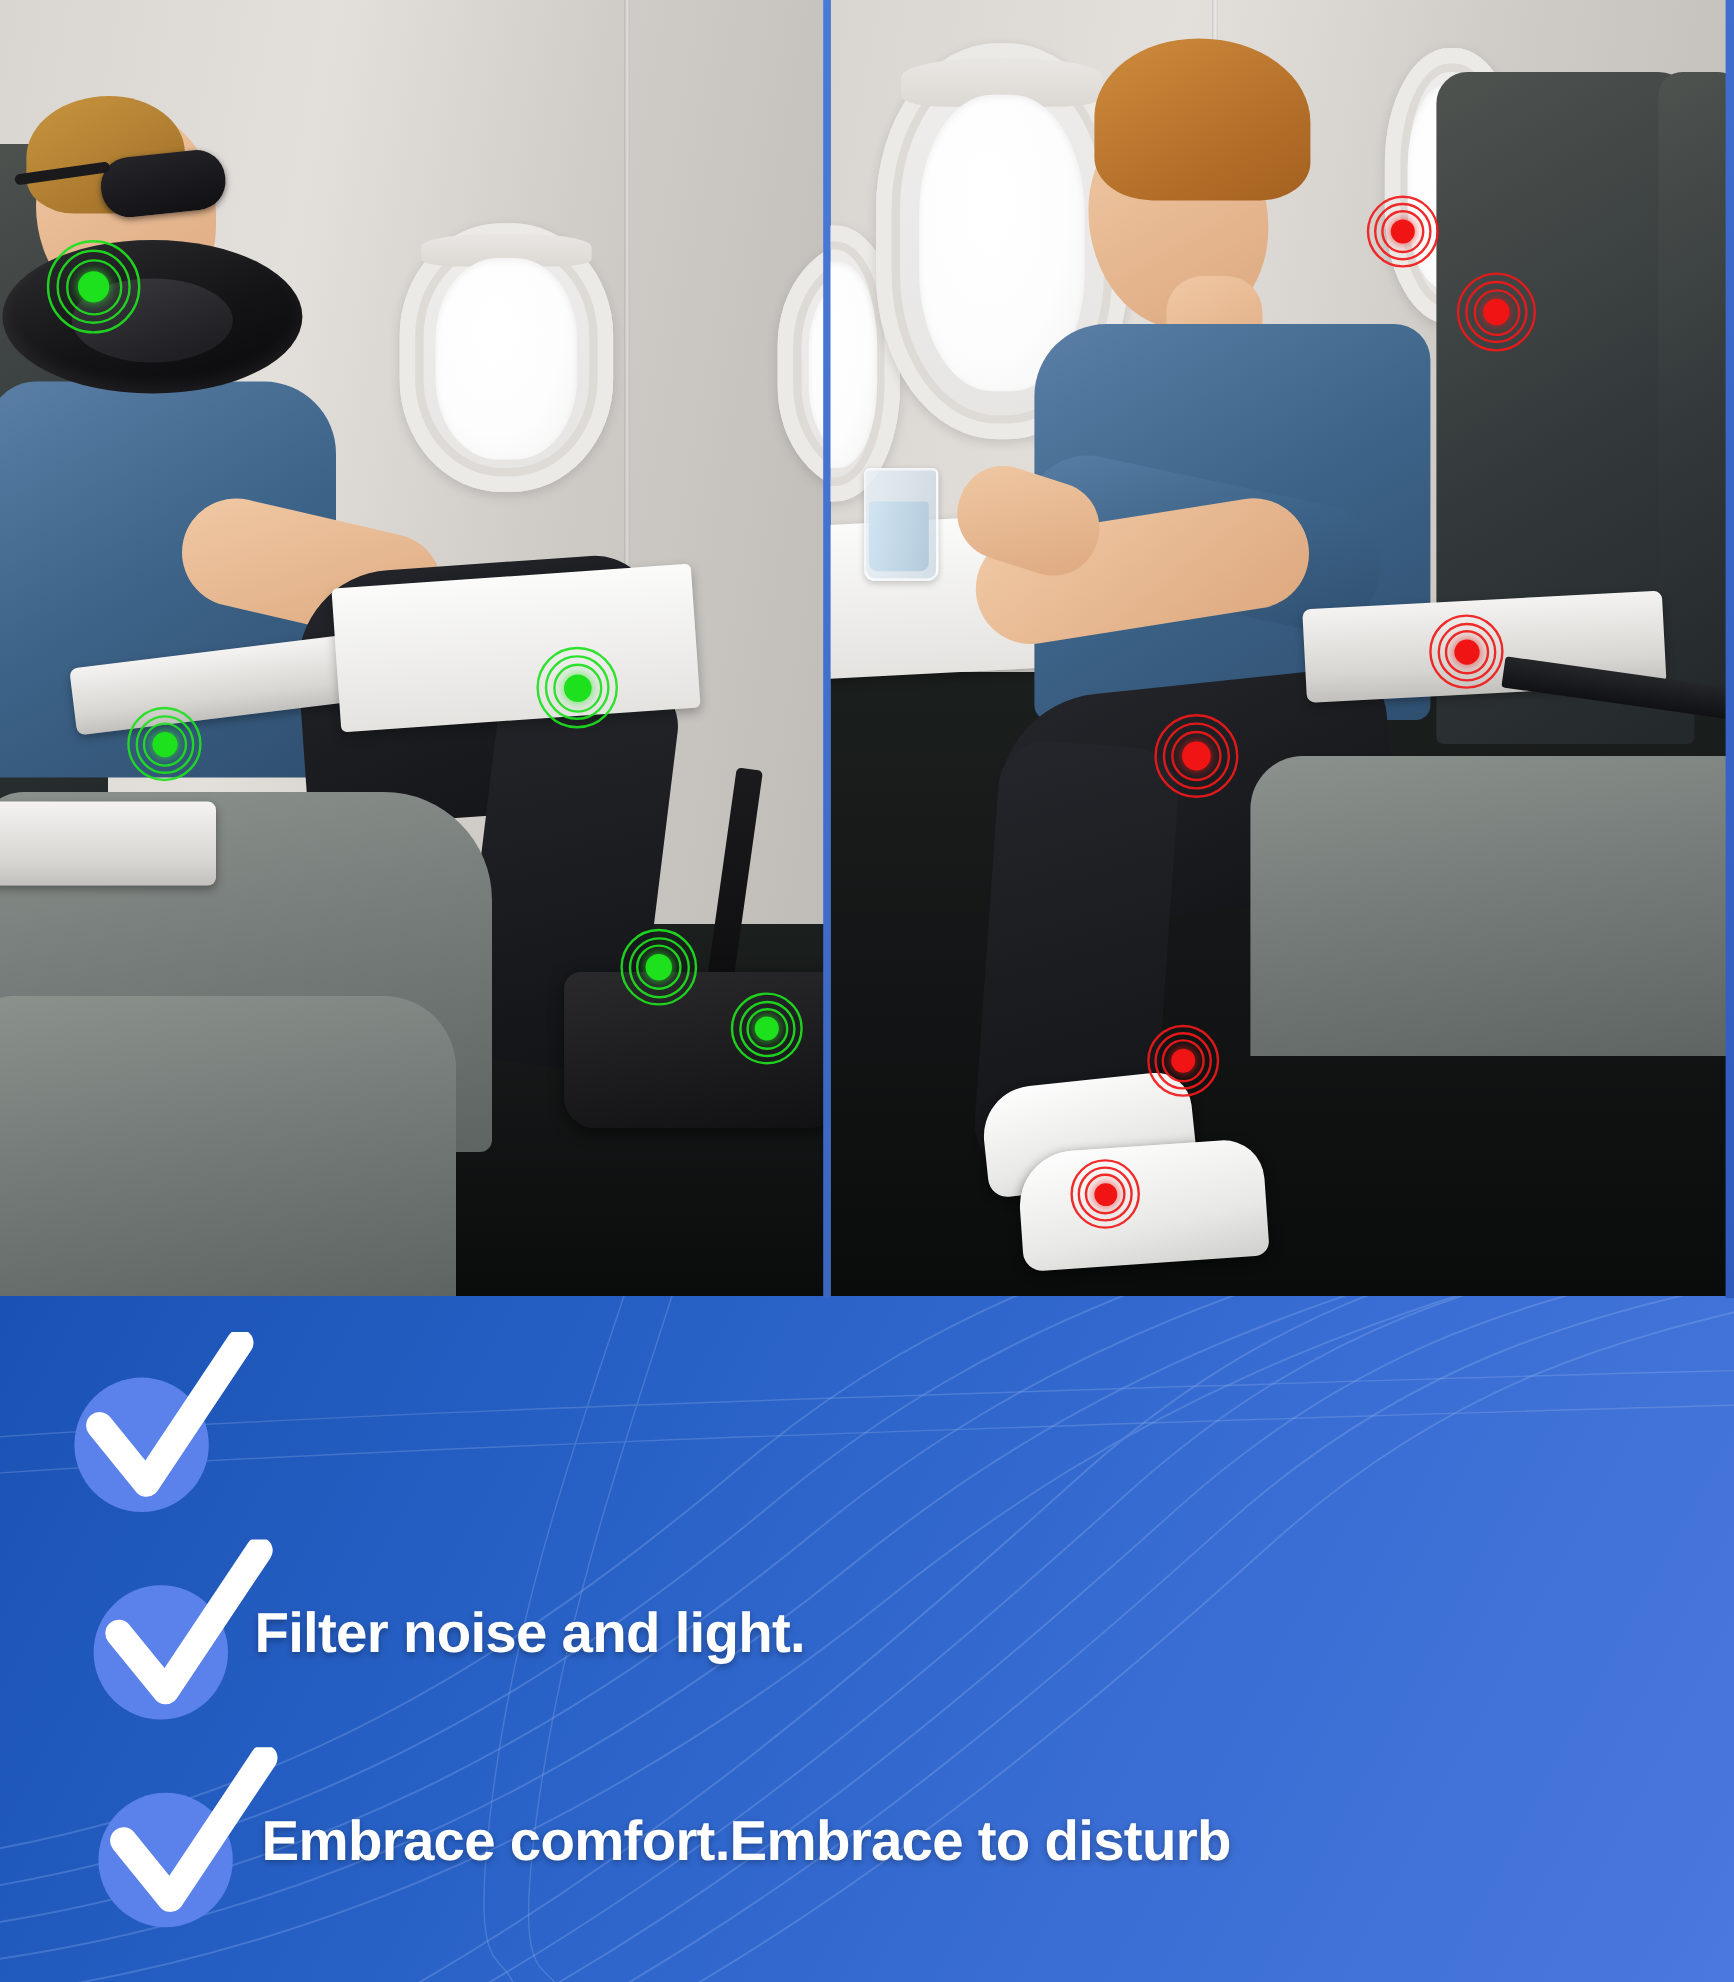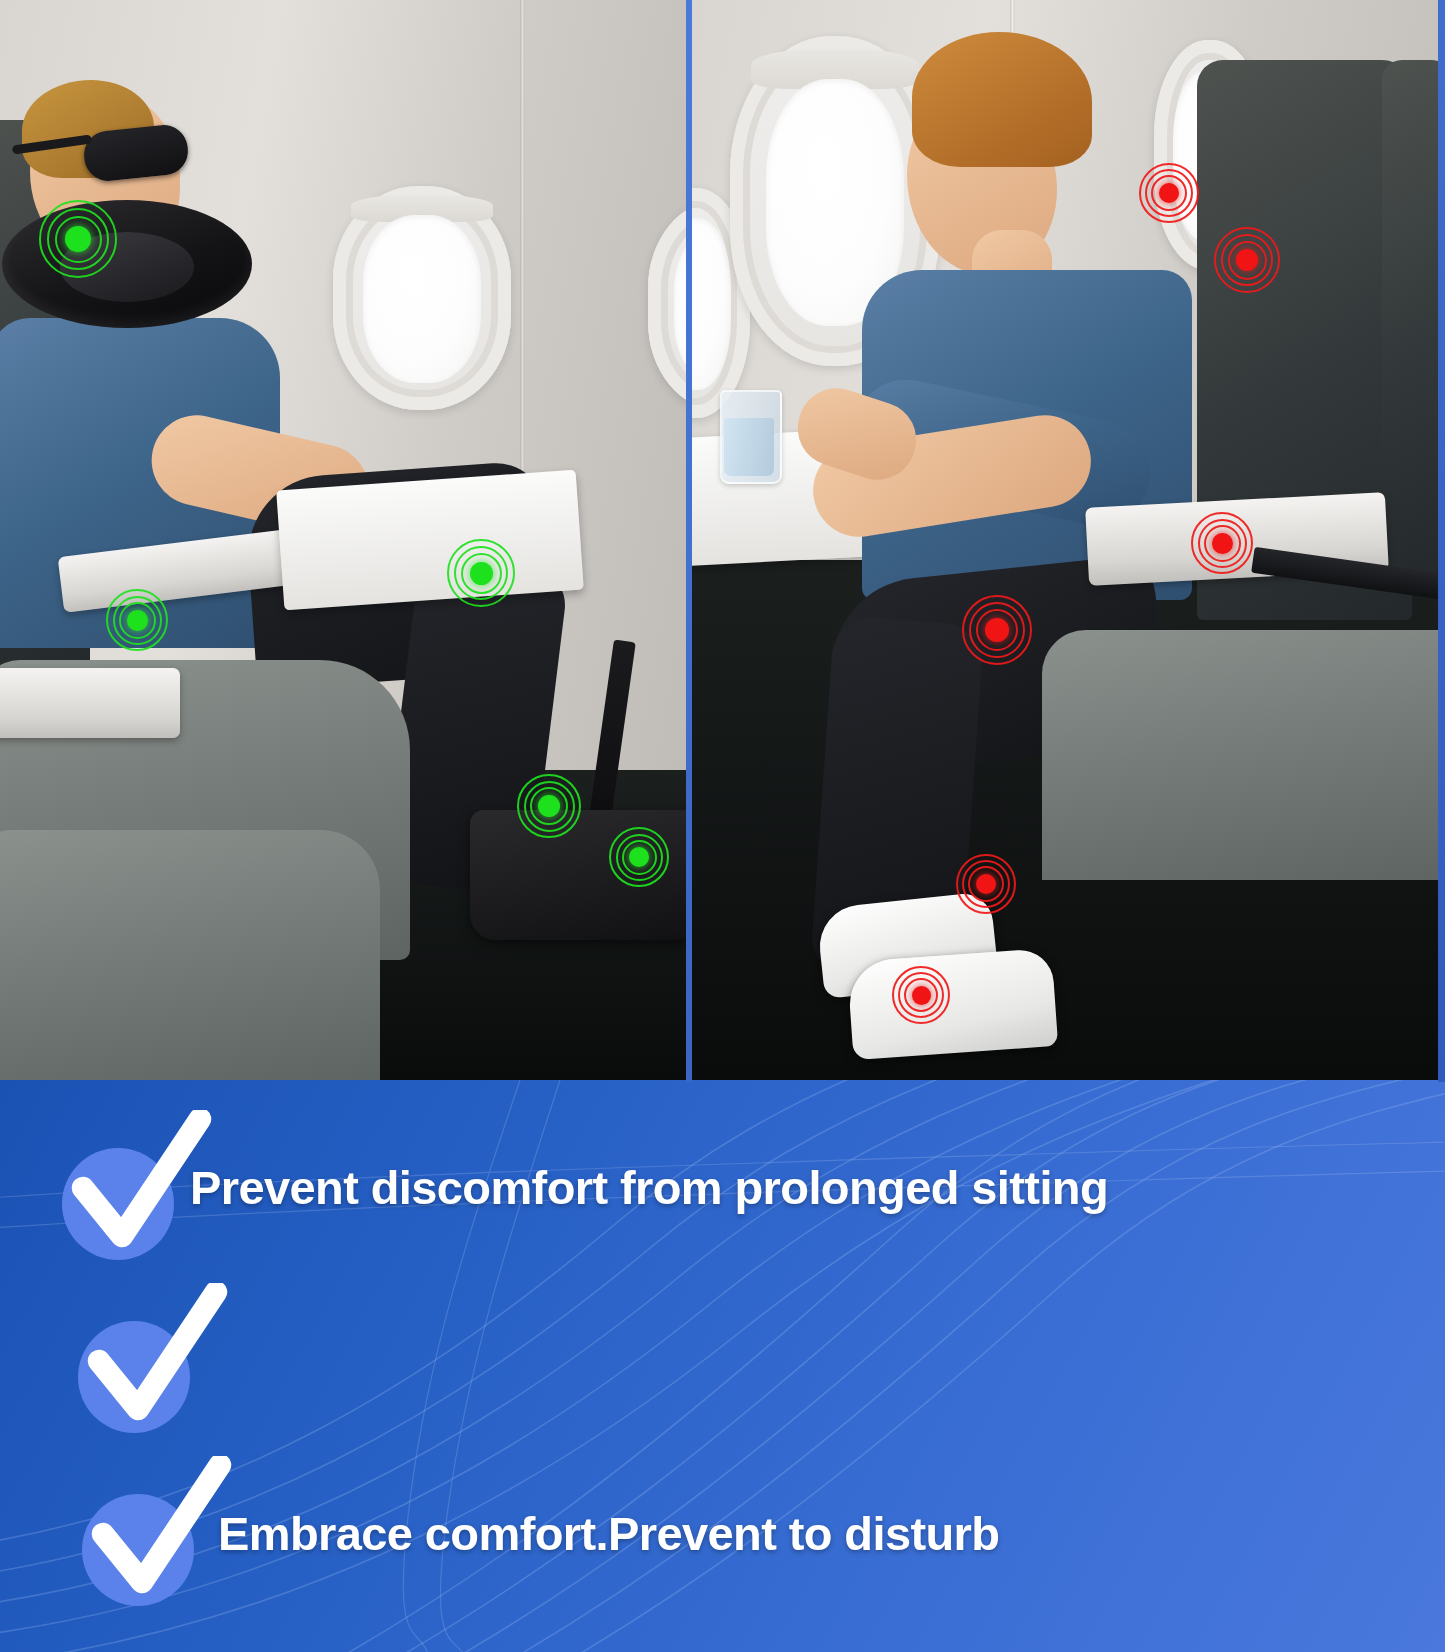--- a/index.html
+++ b/index.html
@@ -317,36 +317,36 @@
       </g>
     </svg>
 
     <div class="benefit-row" style="top:22px;">
       <div class="check-wrap">
         <div class="check-circle"></div>
         <svg class="check-mark" viewBox="0 0 100 100">
           <path d="M14 52 L40 84 L92 6" fill="none" stroke="#ffffff" stroke-width="15" stroke-linecap="round" stroke-linejoin="round"></path>
         </svg>
       </div>
-      <span class="benefit-text">Prevent discomfort from prolonged sitting</span>
     </div>
 
     <div class="benefit-row" style="top:195px;">
       <div class="check-wrap" style="width:212px;flex:0 0 212px;">
         <div class="check-circle" style="left:78px;"></div>
         <svg class="check-mark" style="left:78px;" viewBox="0 0 100 100">
           <path d="M14 52 L40 84 L92 6" fill="none" stroke="#ffffff" stroke-width="15" stroke-linecap="round" stroke-linejoin="round"></path>
         </svg>
       </div>
+      <span class="benefit-text">Filter noise and light.</span>
     </div>
 
     <div class="benefit-row" style="top:368px;">
       <div class="check-wrap" style="width:218px;flex:0 0 218px;">
         <div class="check-circle" style="left:82px;"></div>
         <svg class="check-mark" style="left:82px;" viewBox="0 0 100 100">
           <path d="M14 52 L40 84 L92 6" fill="none" stroke="#ffffff" stroke-width="15" stroke-linecap="round" stroke-linejoin="round"></path>
         </svg>
       </div>
-      <span class="benefit-text">Embrace comfort.Prevent to disturb</span>
+      <span class="benefit-text">Embrace comfort.Embrace to disturb</span>
     </div>
   </div>
 
 </div>
 
 </body></html>

